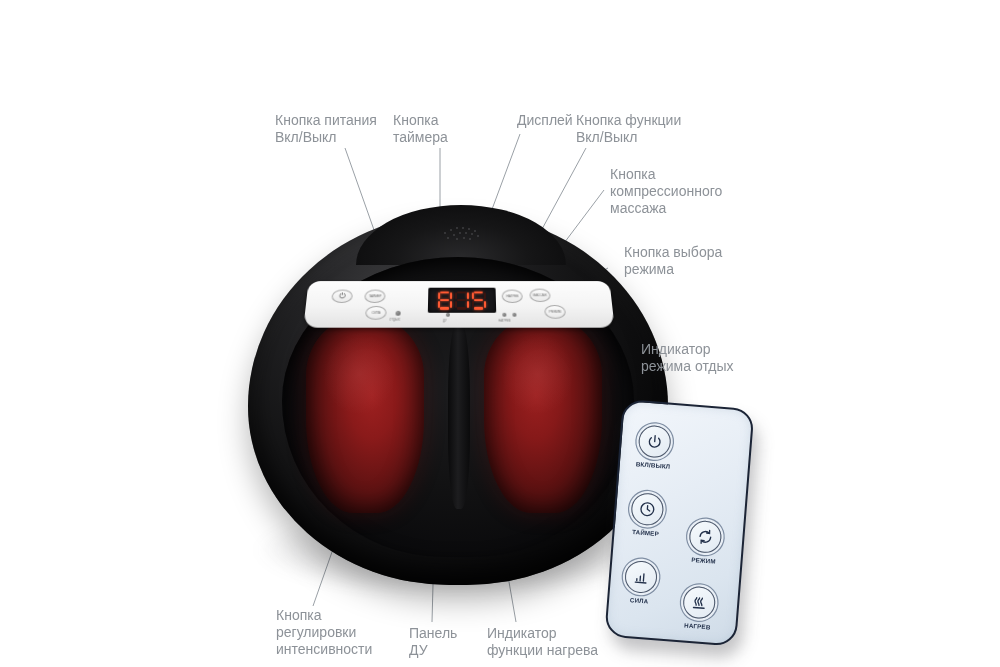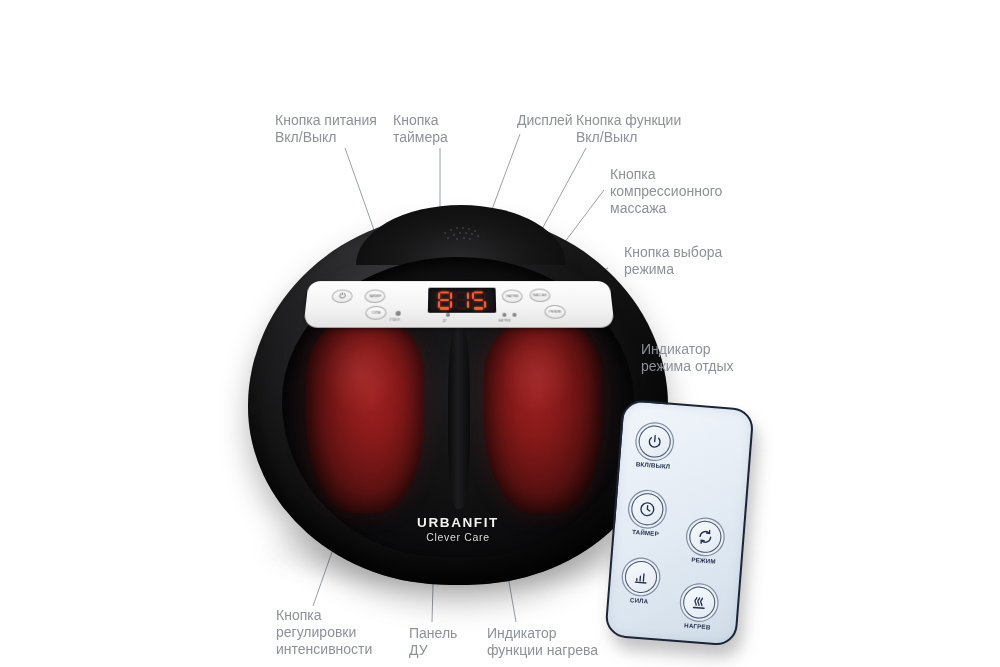--- a/index.html
+++ b/index.html
@@ -419,24 +419,20 @@
       <div class="mini-lbl" style="left:84px; top:38px;">ОТДЫХ</div>
 
       <div class="dot-ind" style="left:140px; top:33px; width:4px; height:4px;"></div>
       <div class="mini-lbl" style="left:137px; top:39px;">ДУ</div>
 
       <div class="dot-ind" style="left:196px; top:33px; width:4px; height:4px;"></div>
       <div class="dot-ind" style="left:206px; top:33px; width:4px; height:4px;"></div>
       <div class="mini-lbl" style="left:192px; top:39px;">НАГРЕВ</div>
     </div>
 
-    <div class="brand">
-      <div class="b1">URBANFIT</div>
-      <div class="b2">Clever Care</div>
-    </div>
   </div>
 
   <div id="remote">
     <div class="remote-shadow"></div>
     <div class="remote-body">
 
       <div class="rbtn" style="left:16px; top:22px;">
         <div class="ring">
           <svg width="16" height="16" viewBox="0 0 24 24" fill="none" stroke="#22304a" stroke-width="2" stroke-linecap="round">
             <path d="M12 3 v9"></path>

